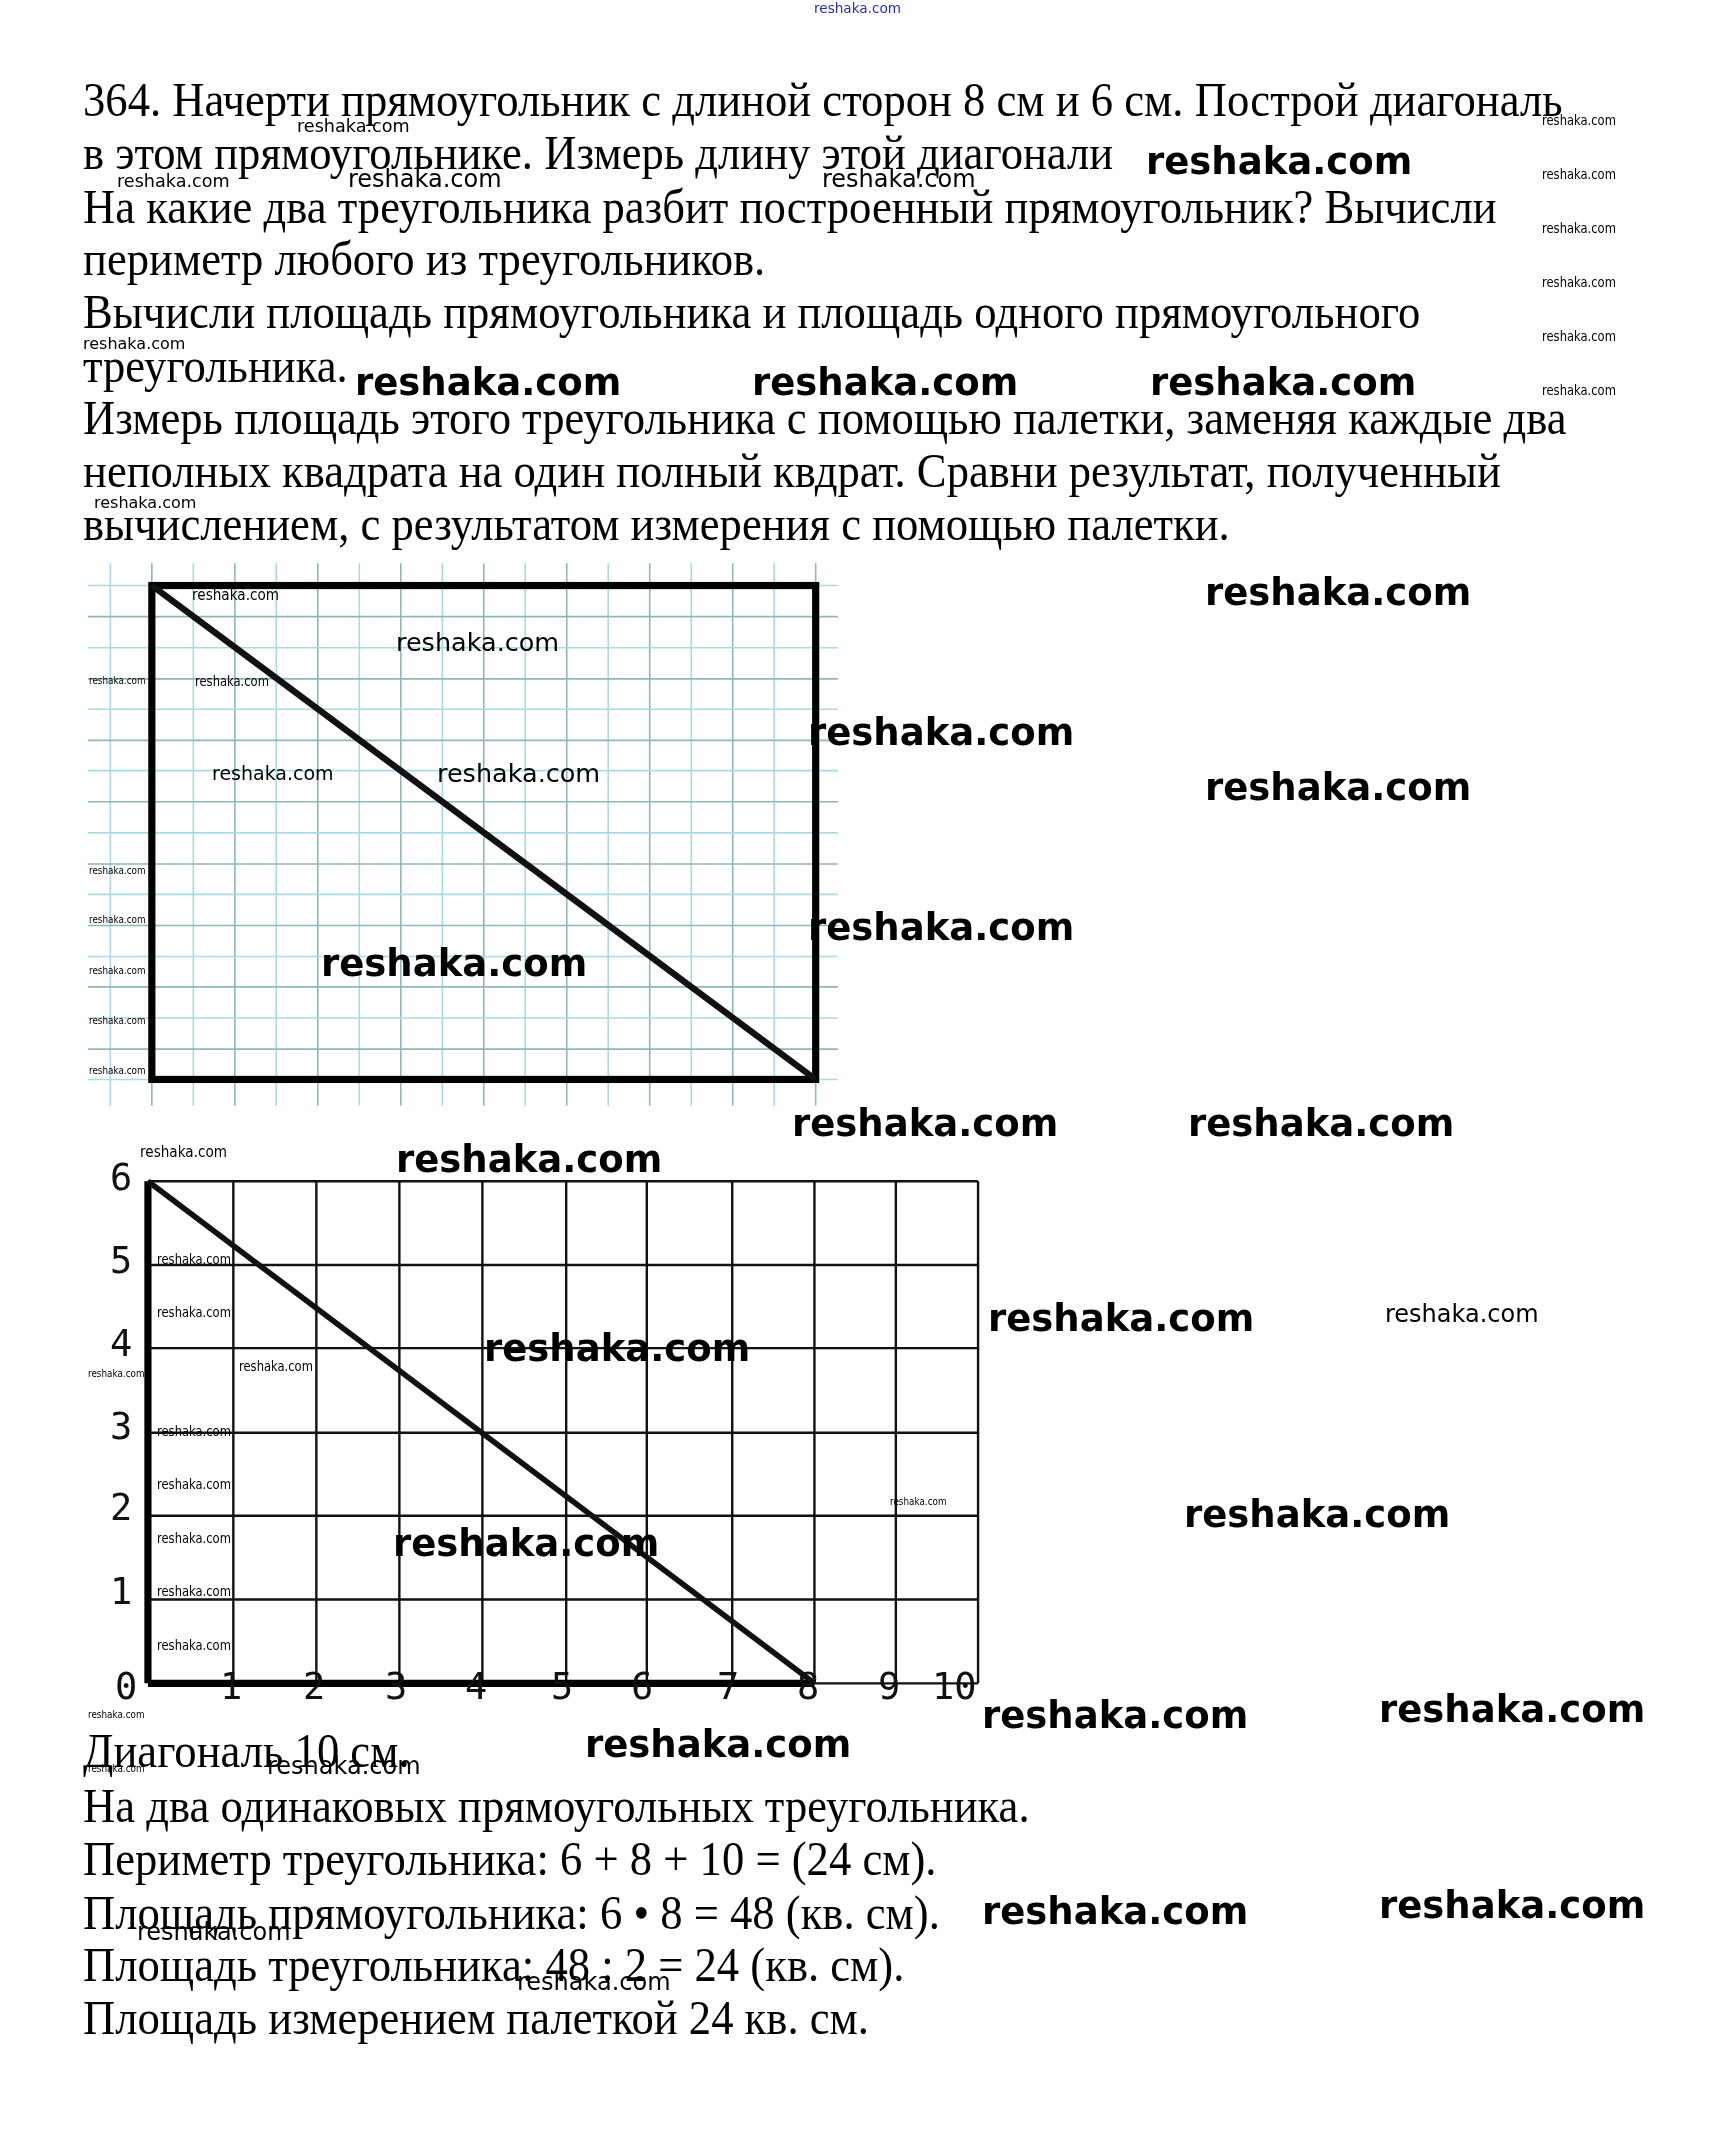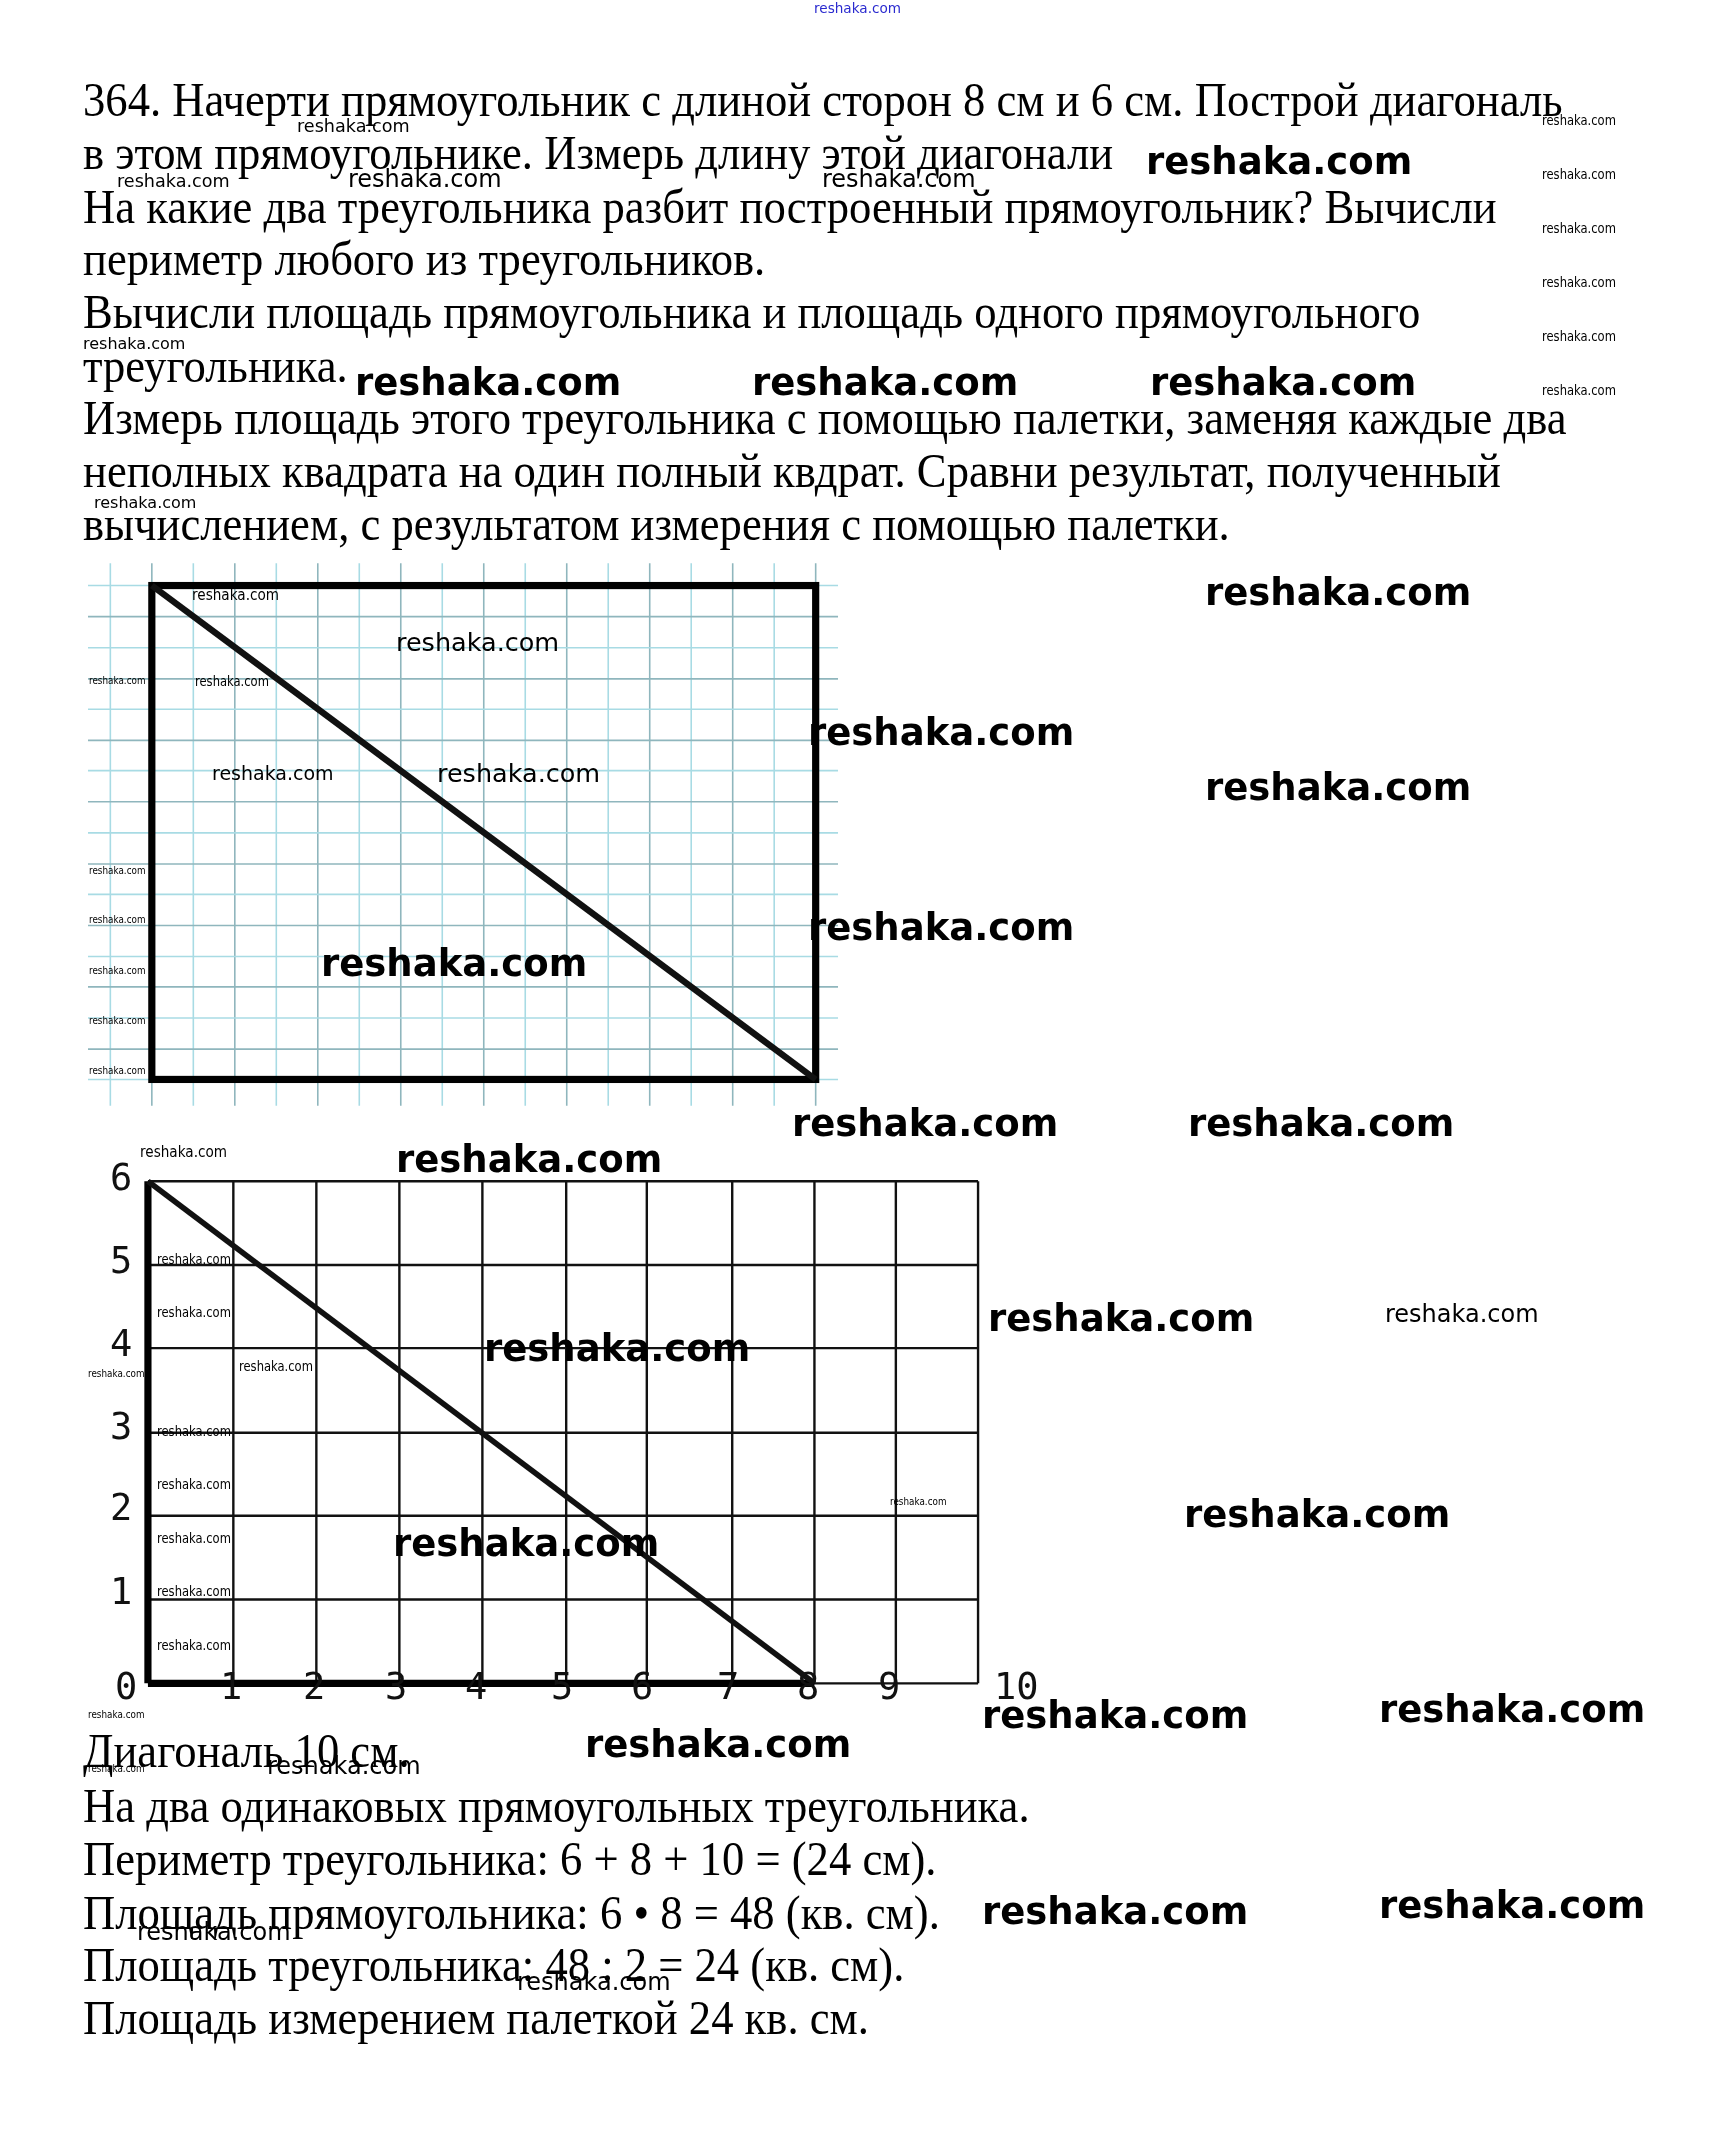--- a/index.html
+++ b/index.html
@@ -120,21 +120,21 @@
 <div class="tick" style="left:115px;top:1665px;">0</div>
 <div class="tick" style="left:220px;top:1665px;">1</div>
 <div class="tick" style="left:303px;top:1665px;">2</div>
 <div class="tick" style="left:385px;top:1665px;">3</div>
 <div class="tick" style="left:465px;top:1665px;">4</div>
 <div class="tick" style="left:551px;top:1665px;">5</div>
 <div class="tick" style="left:631px;top:1665px;">6</div>
 <div class="tick" style="left:717px;top:1665px;">7</div>
 <div class="tick" style="left:797px;top:1665px;">8</div>
 <div class="tick" style="left:878px;top:1665px;">9</div>
-<div class="tick" style="left:994px;top:1665px;">10</div>
+<div class="tick" style="left:932px;top:1665px;">10</div>
 
 <div>
   <div class="line" style="top:1724px;">Диагональ 10 см.</div>
   <div class="line" style="top:1779px;">На два одинаковых прямоугольных треугольника.</div>
   <div class="line" style="top:1832px;">Периметр треугольника: 6 + 8 + 10 = (24 см).</div>
   <div class="line" style="top:1886px;">Площадь прямоугольника: 6 • 8 = 48 (кв. см).</div>
   <div class="line" style="top:1938px;">Площадь треугольника: 48 : 2 = 24 (кв. см).</div>
   <div class="line" style="top:1991px;">Площадь измерением палеткой 24 кв. см.</div>
 </div>
 

